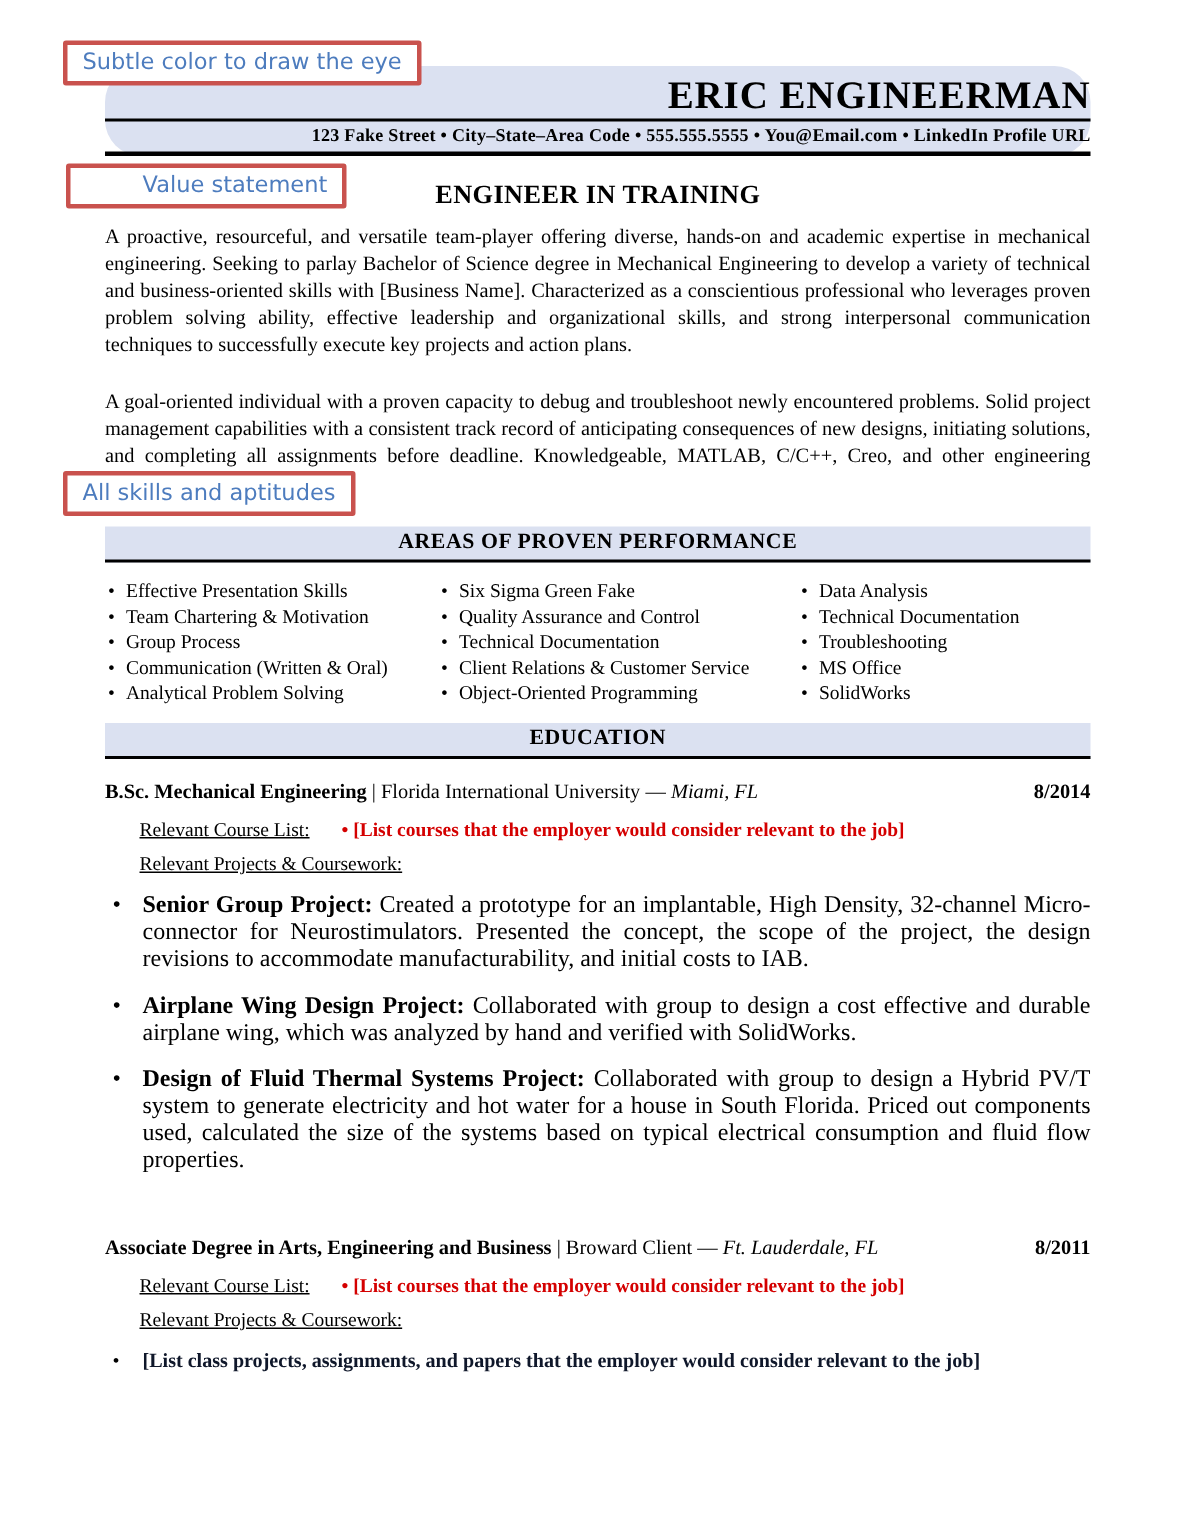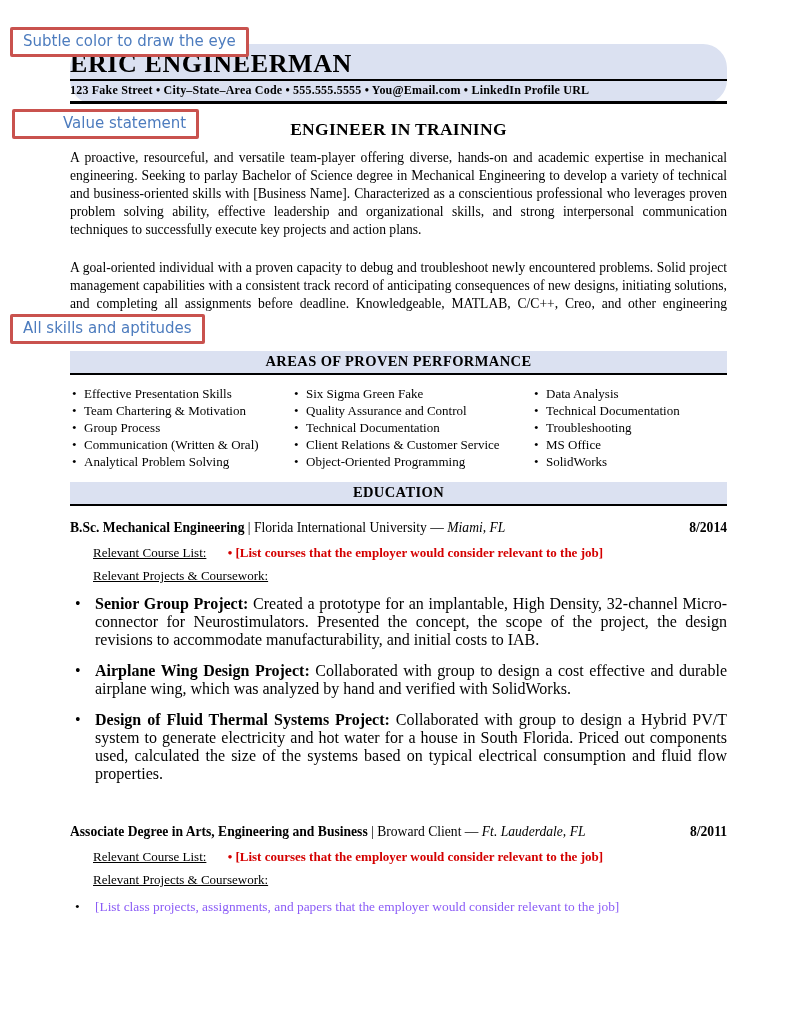--- a/index.html
+++ b/index.html
@@ -4,21 +4,21 @@
 <style>
   html,body { margin:0; padding:0; background:#ffffff; }
   .page {
     position:relative; width:791px; height:1024px; overflow:hidden;
     background:#ffffff; color:#000;
     font-family:"Liberation Serif", serif;
   }
   .content { margin-left:70px; margin-right:64px; }
 
   
-  .header-band { background:#dbe1f1; margin-top:44px; text-align:left; padding-top:5px;border-radius:24px; }
+  .header-band { background:#dbe1f1; margin-top:44px; text-align:right; padding-top:5px;border-radius:24px; }
   .resume-name { font-size:26px; font-weight:bold; letter-spacing:0.6px; line-height:30px; }
   .contact-line {
     border-top:2px solid #000; border-bottom:3px solid #000;
     font-size:12px; font-weight:bold; padding:2px 0 3px; letter-spacing:0.2px;
   }
 
   
   .objective-title { text-align:center; font-size:17.5px; font-weight:bold; margin:15px 0 9px; letter-spacing:0.3px; }
   .summary p { font-size:13.6px; line-height:18px; text-align:justify; margin:0 0 20px; }
 
@@ -52,29 +52,29 @@
   .course-placeholder::before { content:"• "; }
   .projects-label-row { margin:7px 0 6px 23px; font-size:13px; }
   .proj-list { margin:0 0 4px; }
   .proj-item { position:relative; padding-left:25px; margin:11px 0 13px;
                font-size:16px; line-height:18px; text-align:justify; }
   .proj-item::before { content:"•"; position:absolute; left:5px; }
   .proj-title { font-weight:bold; }
   .proj-placeholder-item { position:relative; padding-left:25px; margin:10px 0;
                font-size:13.4px; line-height:18px; }
   .proj-placeholder-item::before { content:"•"; position:absolute; left:5px; }
-  .proj-placeholder-text { color:#8b5cf6; font-weight:normal; }
+  .proj-placeholder-text { color:#0f172a; font-weight:bold; }
   .edu-gap { height:22px; }
 
   
   .callout {
     position:absolute; background:#ffffff;
     border:3px solid #c9524e; border-radius:2px;
     color:#4d7cbe; font-family:"DejaVu Sans", sans-serif;
-    font-size:15px; line-height:19px; padding:2px 10px 3px; white-space:nowrap;
+    font-size:15px; line-height:19px; padding:2px 10px 3px; white-space:nowrap;margin-left:32px;
   }
   .callout.c-color { left:10px; top:27px; }
   .callout.c-value { left:12px; top:109px;padding-left:48px; }
   .callout.c-skills { left:10px; top:314px; }
 </style>
 </head>
 <body>
 
 <div class="page">
 

